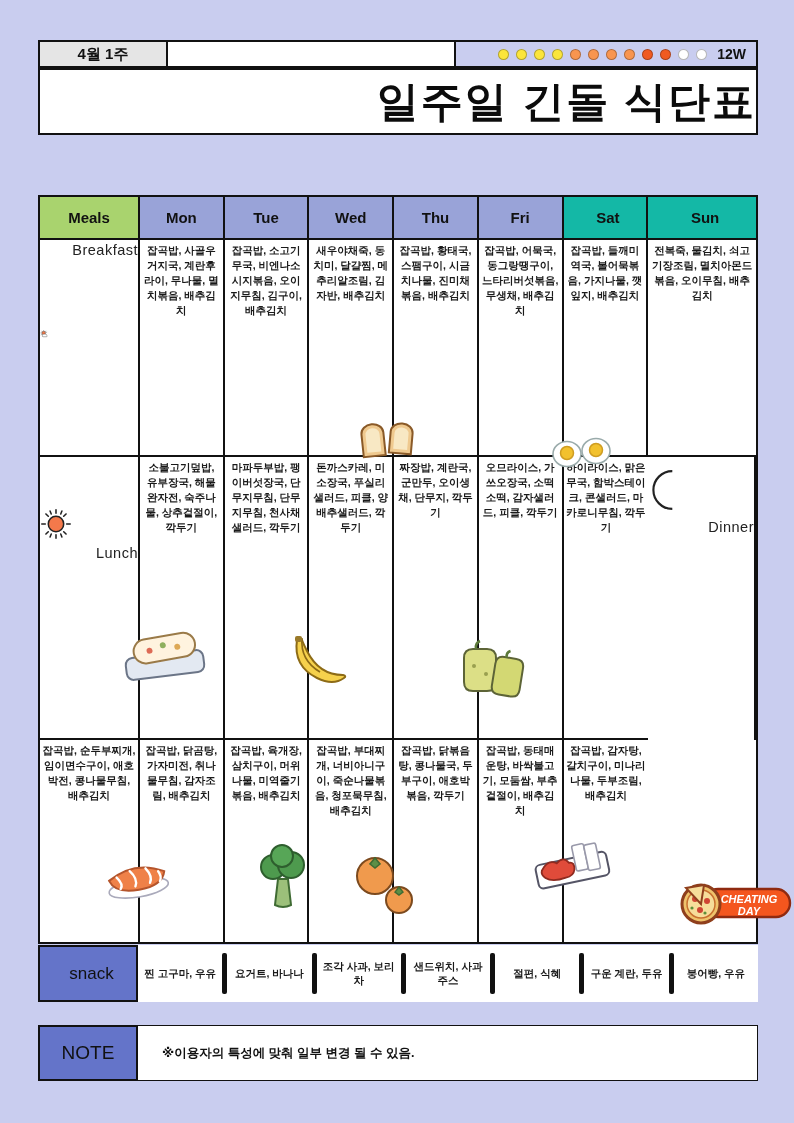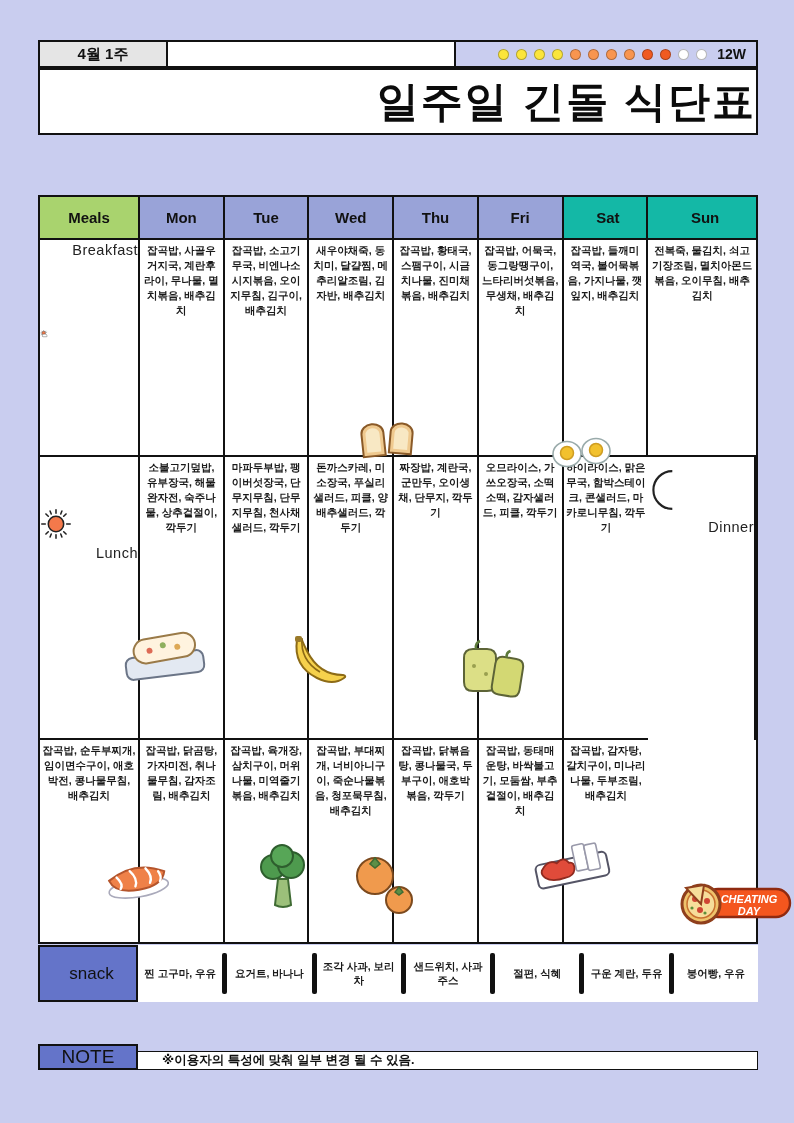--- a/index.html
+++ b/index.html
@@ -52,21 +52,21 @@
 
   
   .snack-bar { position:absolute; left:38px; top:945px; width:720px; height:57px; display:flex; }
   .snack-label { width:100px; background:#6474C9; border:2px solid #111; display:flex;
                  align-items:center; justify-content:center; font-size:17px; color:#111;padding-left:7px; }
   .snack-cells { flex:1; background:#fff; display:flex; align-items:center; }
   .snack-cell { flex:1; text-align:center; font-size:10.5px; font-weight:600; color:#1a1a1a; padding:0 3px; }
   .snack-sep { width:5px; height:72%; background:#111; border-radius:2px; flex:0 0 auto; }
 
   
-  .note-bar { position:absolute; left:38px; top:1025px; width:720px; height:45px; display:flex;align-items:flex-end; }
+  .note-bar { position:absolute; left:38px; top:1025px; width:720px; height:56px; display:flex; }
   .note-label { width:100px; background:#6474C9; border:2px solid #111; display:flex;
                 align-items:center; justify-content:center; font-size:19px; color:#111; }
   .note-box { flex:1; background:#fff; border:1.5px solid #111; border-left:none;
               display:flex; align-items:center; padding-left:24px;
               font-size:12.5px; font-weight:bold; color:#111; }
 </style>
 </head>
 <body>
 
 <div class="page">

